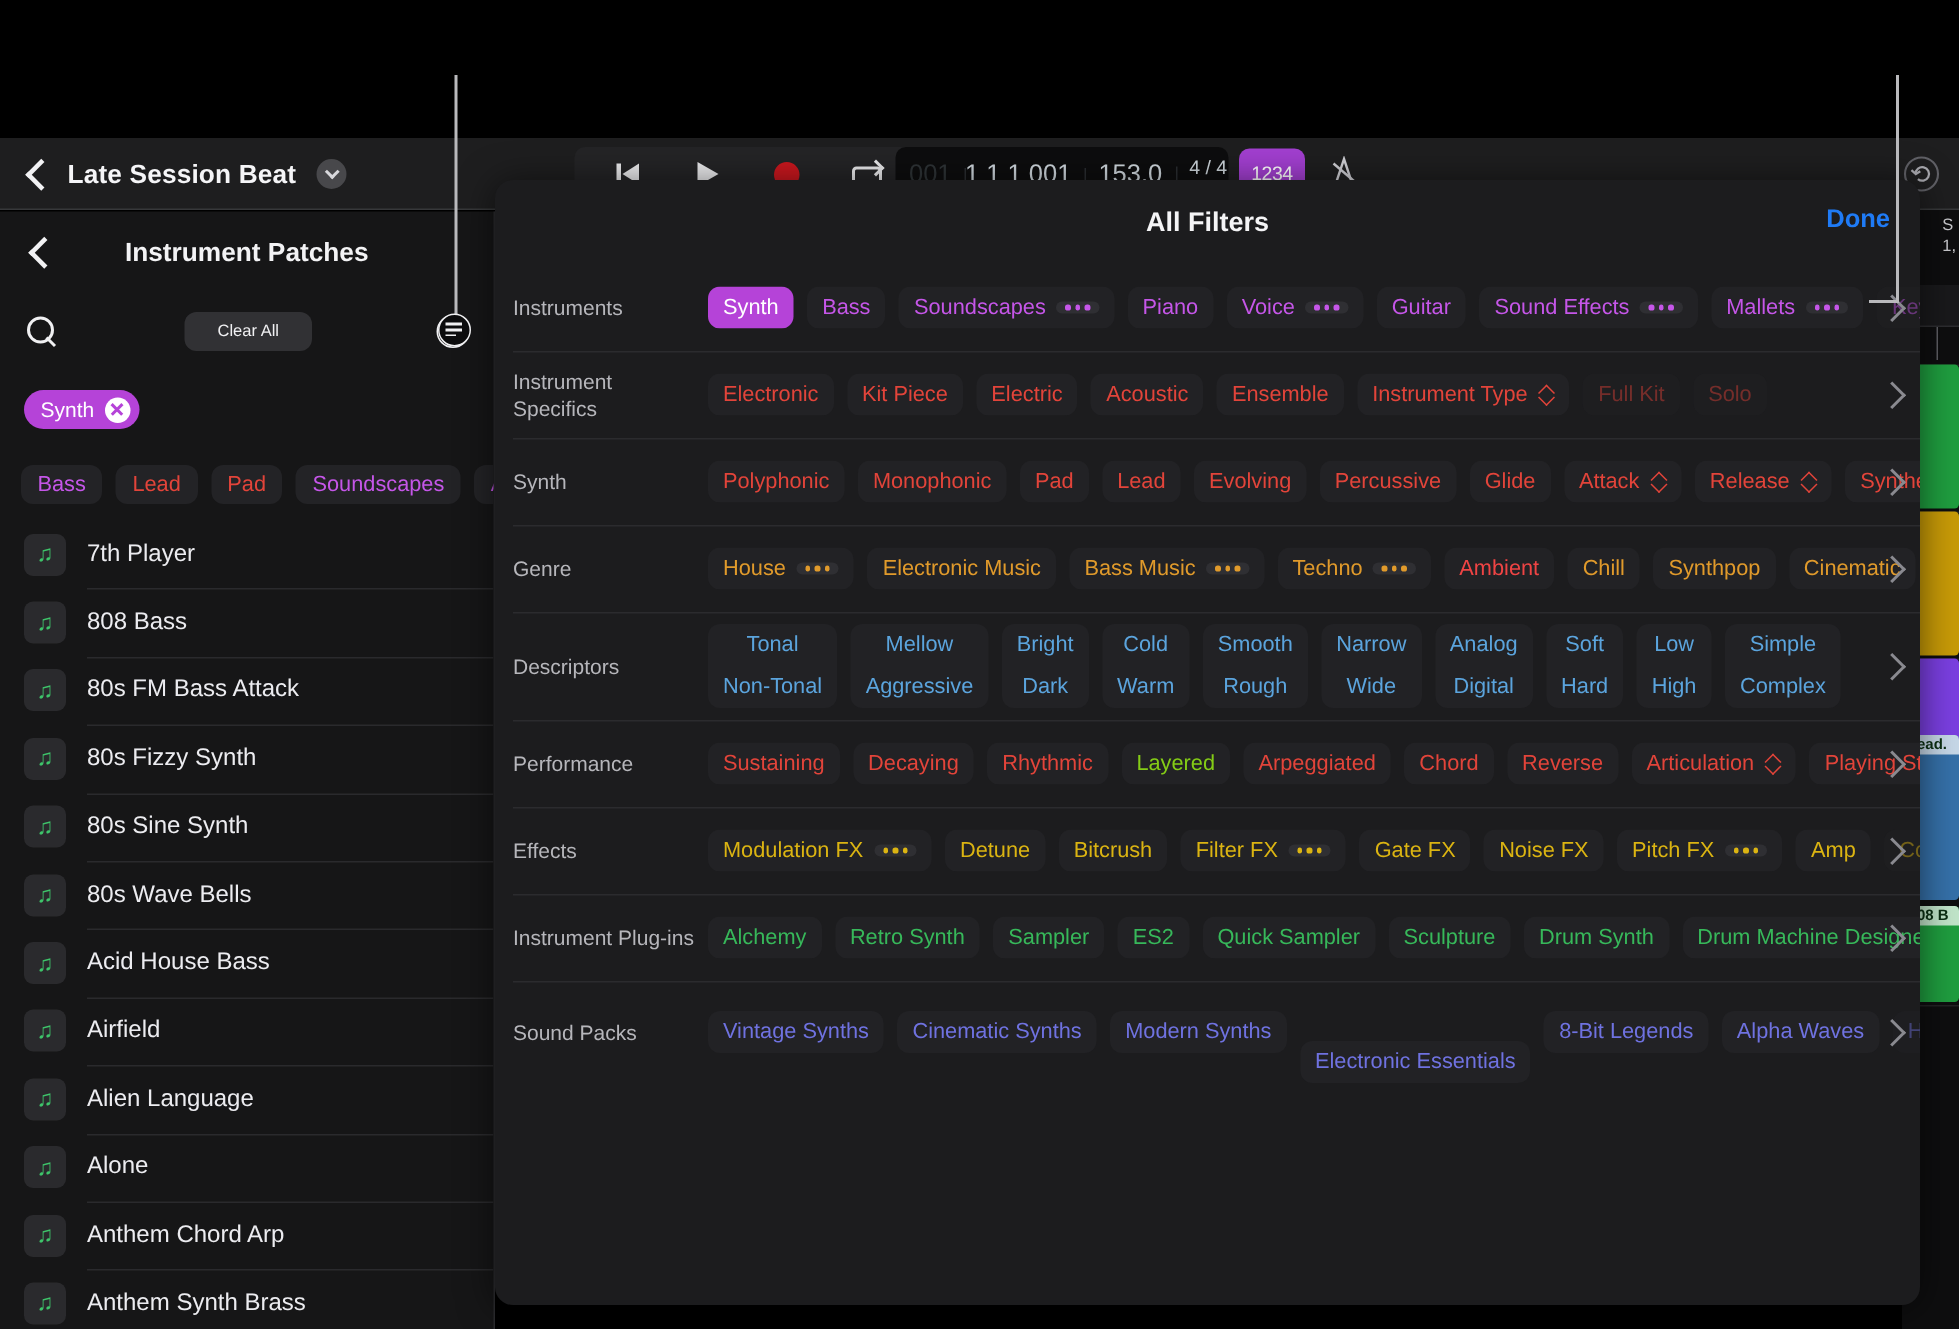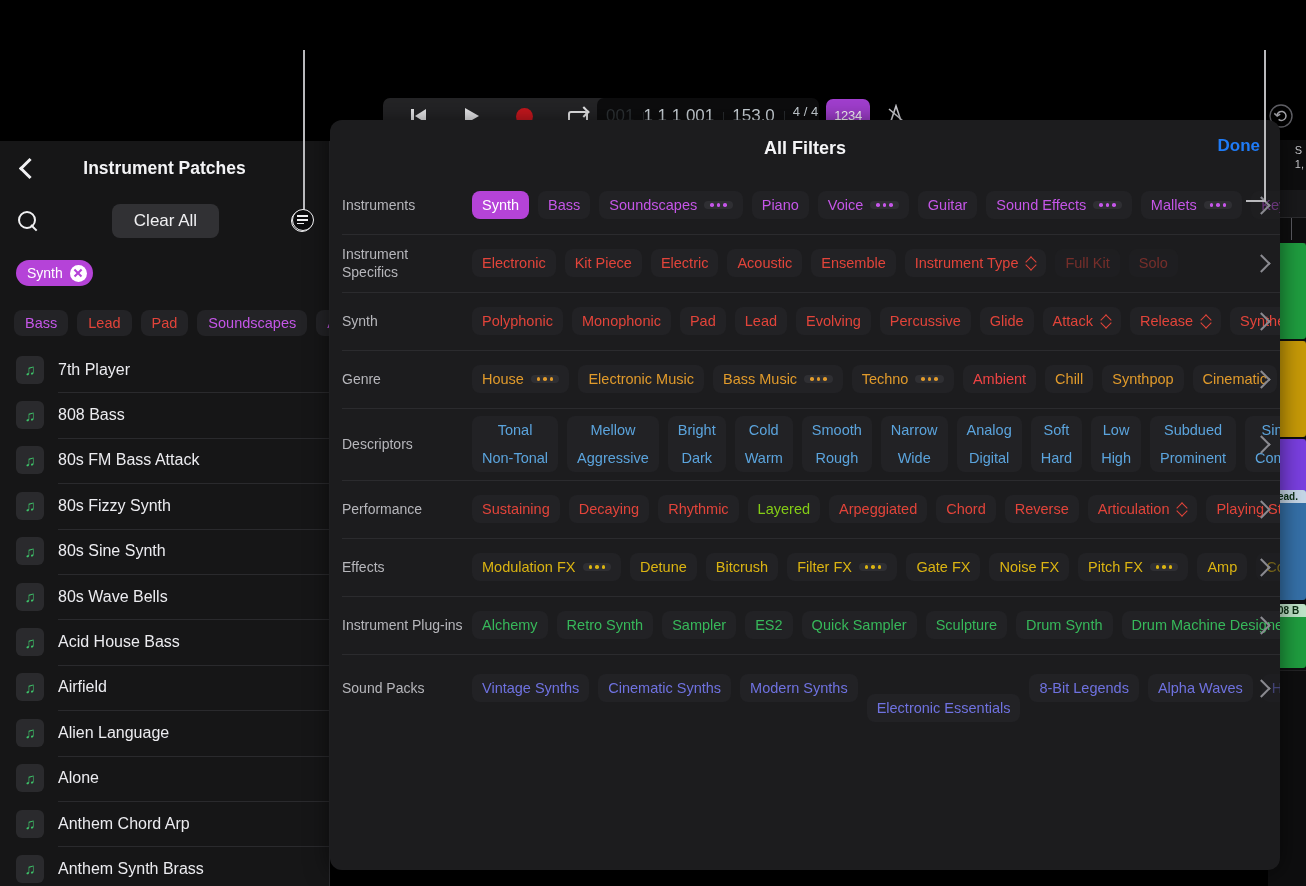--- a/index.html
+++ b/index.html
@@ -77,21 +77,21 @@
   
   .browser{ position:absolute; left:0; top:141px; width:330px; bottom:0; background:#161617; border-right:1px solid #2b2b2e;}
   .br-head{ position:relative; height:54px; display:flex; align-items:center; justify-content:center; }
   .br-head .chev-back{ position:absolute; left:20px; top:16px; }
   .br-head .chev-back::before{ border-color:#f2f2f4; }
   .br-title{ color:#f3f3f5; font-size:17.5px; font-weight:bold;}
   .br-search{ height:52px; display:flex; align-items:center; padding:0 16px; gap:10px;}
   .mag{ width:24px; height:24px; position:relative; flex:0 0 auto;}
   .mag::before{ content:""; position:absolute; left:2px; top:2px; width:14px; height:14px; border:2px solid #f0f0f2; border-radius:50%;}
   .mag::after{ content:""; position:absolute; left:15px; top:15px; width:8px; height:2px; background:#f0f0f2; transform:rotate(45deg); transform-origin:left center;}
-  .clear-all{ background:#313134; color:#f0f0f2; font-size:17px; border-radius:8px; padding:7px 22px; margin:0 auto;}
+  .clear-all{ background:#313134; color:#f0f0f2; font-size:11px; border-radius:8px; padding:7px 22px; margin:0 auto;}
   .filt-icon{ width:22px; height:22px; border-radius:50%; border:1.6px solid #f0f0f2; position:relative; flex:0 0 auto;}
   .filt-icon i, .filt-icon::before, .filt-icon::after{ content:""; position:absolute; left:4px; height:1.6px; background:#f0f0f2;}
   .filt-icon::before{ top:6px; width:11px;}
   .filt-icon i{ top:9.6px; width:11px;}
   .filt-icon::after{ top:13px; width:7px;}
 
   .token-row{ height:52px; display:flex; align-items:center; padding:0 16px; }
   .token{ background:#b543d8; color:#fff; border-radius:13px; height:26px; padding:0 6px 0 11px;
     display:flex; align-items:center; gap:7px; font-size:14px;}
   .token .x{ width:17px; height:17px; border-radius:50%; background:#fff; position:relative;}
@@ -144,20 +144,29 @@
   .callout{ position:absolute; background:#b9b9bc; z-index:60;}
   .callout-ring{ position:absolute; z-index:61; width:22px; height:22px; border-radius:50%; border:1.6px solid #f0f0f2; background:#0c0c0d;}
   .callout-ring i, .callout-ring b, .callout-ring u{ position:absolute; left:4px; height:1.6px; background:#f0f0f2; display:block;}
   .callout-ring i{ top:5.4px; width:11px;} .callout-ring b{ top:9px; width:11px;} .callout-ring u{ top:12.6px; width:7px;}
 </style>
 </head>
 <body>
 
 <div id="root">
 
+  <div class="app-topbar">
+    <div class="app-title-wrap">
+      <div class="chev-back"></div>
+      <div class="app-title">Late Session Beat</div>
+      <div class="disc-chev">
+          <i></i>
+        </div>
+    </div>
+  </div>
 
   <div class="transport">
     <div class="tp-btn">
         <span class="ic-rewind"></span>
       </div>
     <div class="tp-btn">
         <span class="ic-play"></span>
       </div>
     <div class="tp-btn">
         <span class="ic-rec"></span>
@@ -498,24 +507,20 @@
               </div>
               <div class="pair">
                 <span style="color: rgb(91, 164, 221);">Soft</span>
                 <span style="color: rgb(91, 164, 221);">Hard</span>
               </div>
               <div class="pair">
                 <span style="color: rgb(91, 164, 221);">Low</span>
                 <span style="color: rgb(91, 164, 221);">High</span>
               </div>
               <div class="pair">
-                <span style="color: rgb(91, 164, 221);">Subdued</span>
-                <span style="color: rgb(91, 164, 221);">Prominent</span>
-              </div>
-              <div class="pair">
                 <span style="color: rgb(91, 164, 221);">Simple</span>
                 <span style="color: rgb(91, 164, 221);">Complex</span>
               </div>
             </div>
           </div>
           <div class="rowchev"></div>
         </div>
         <div class="frow">
           <div class="flabel">Performance</div>
           <div class="fchips">

